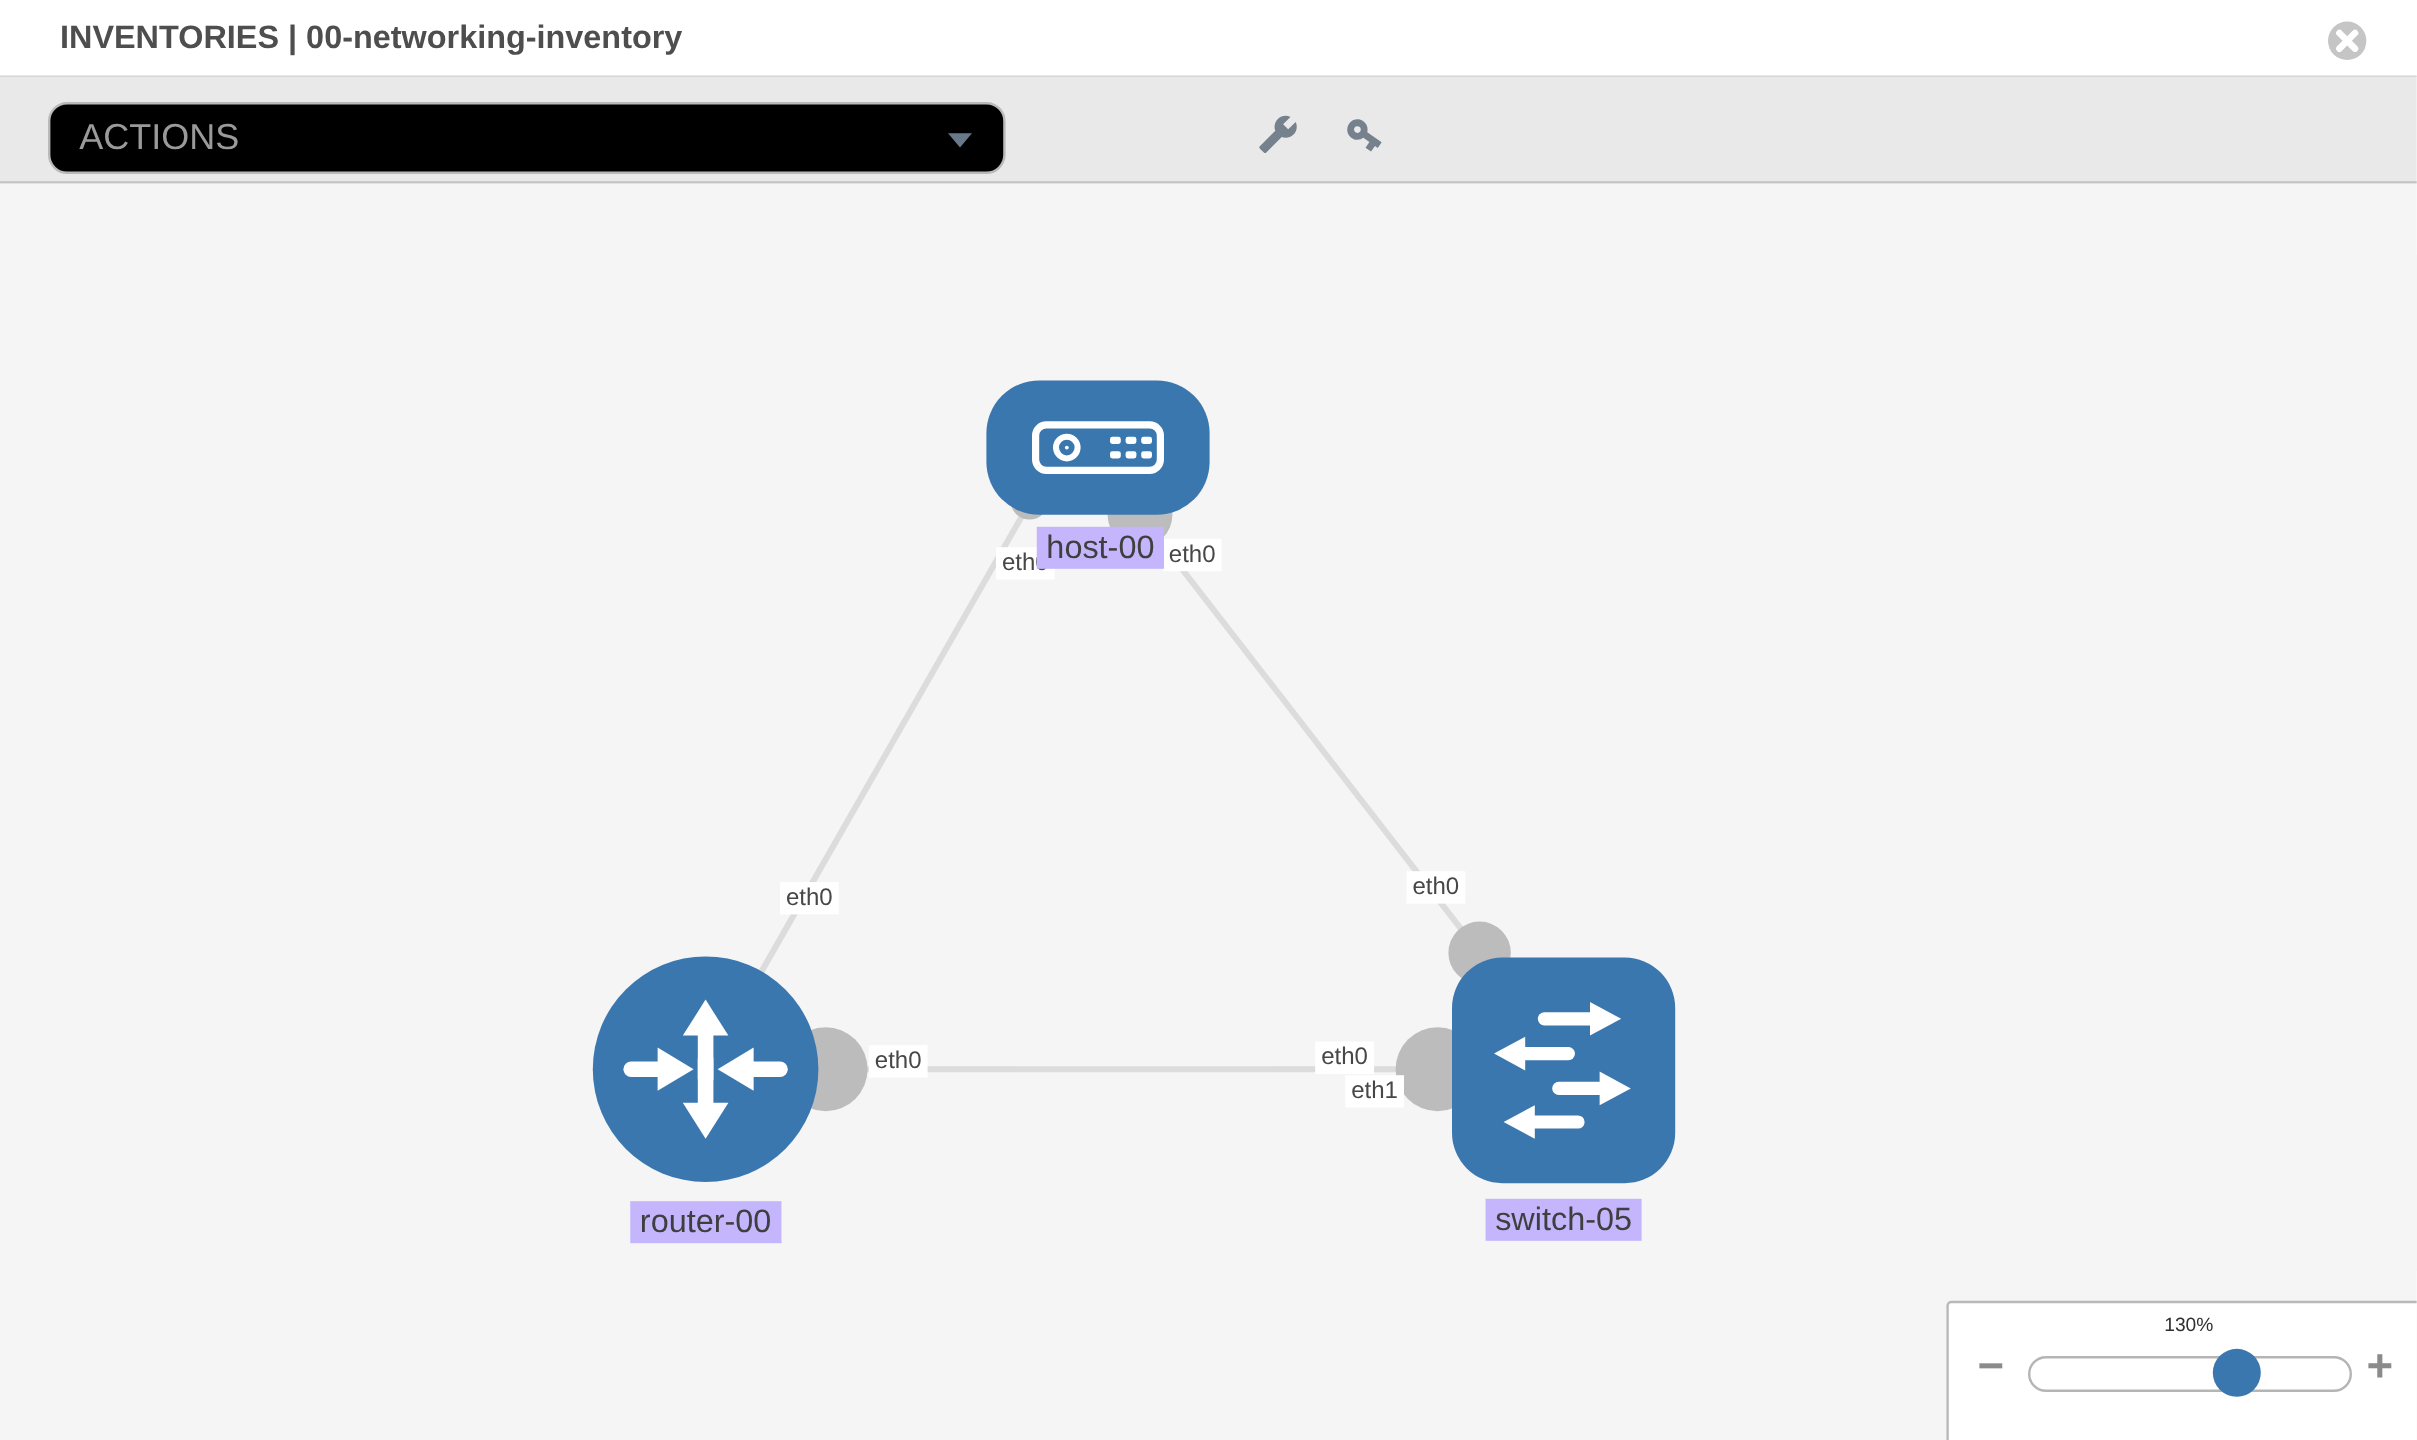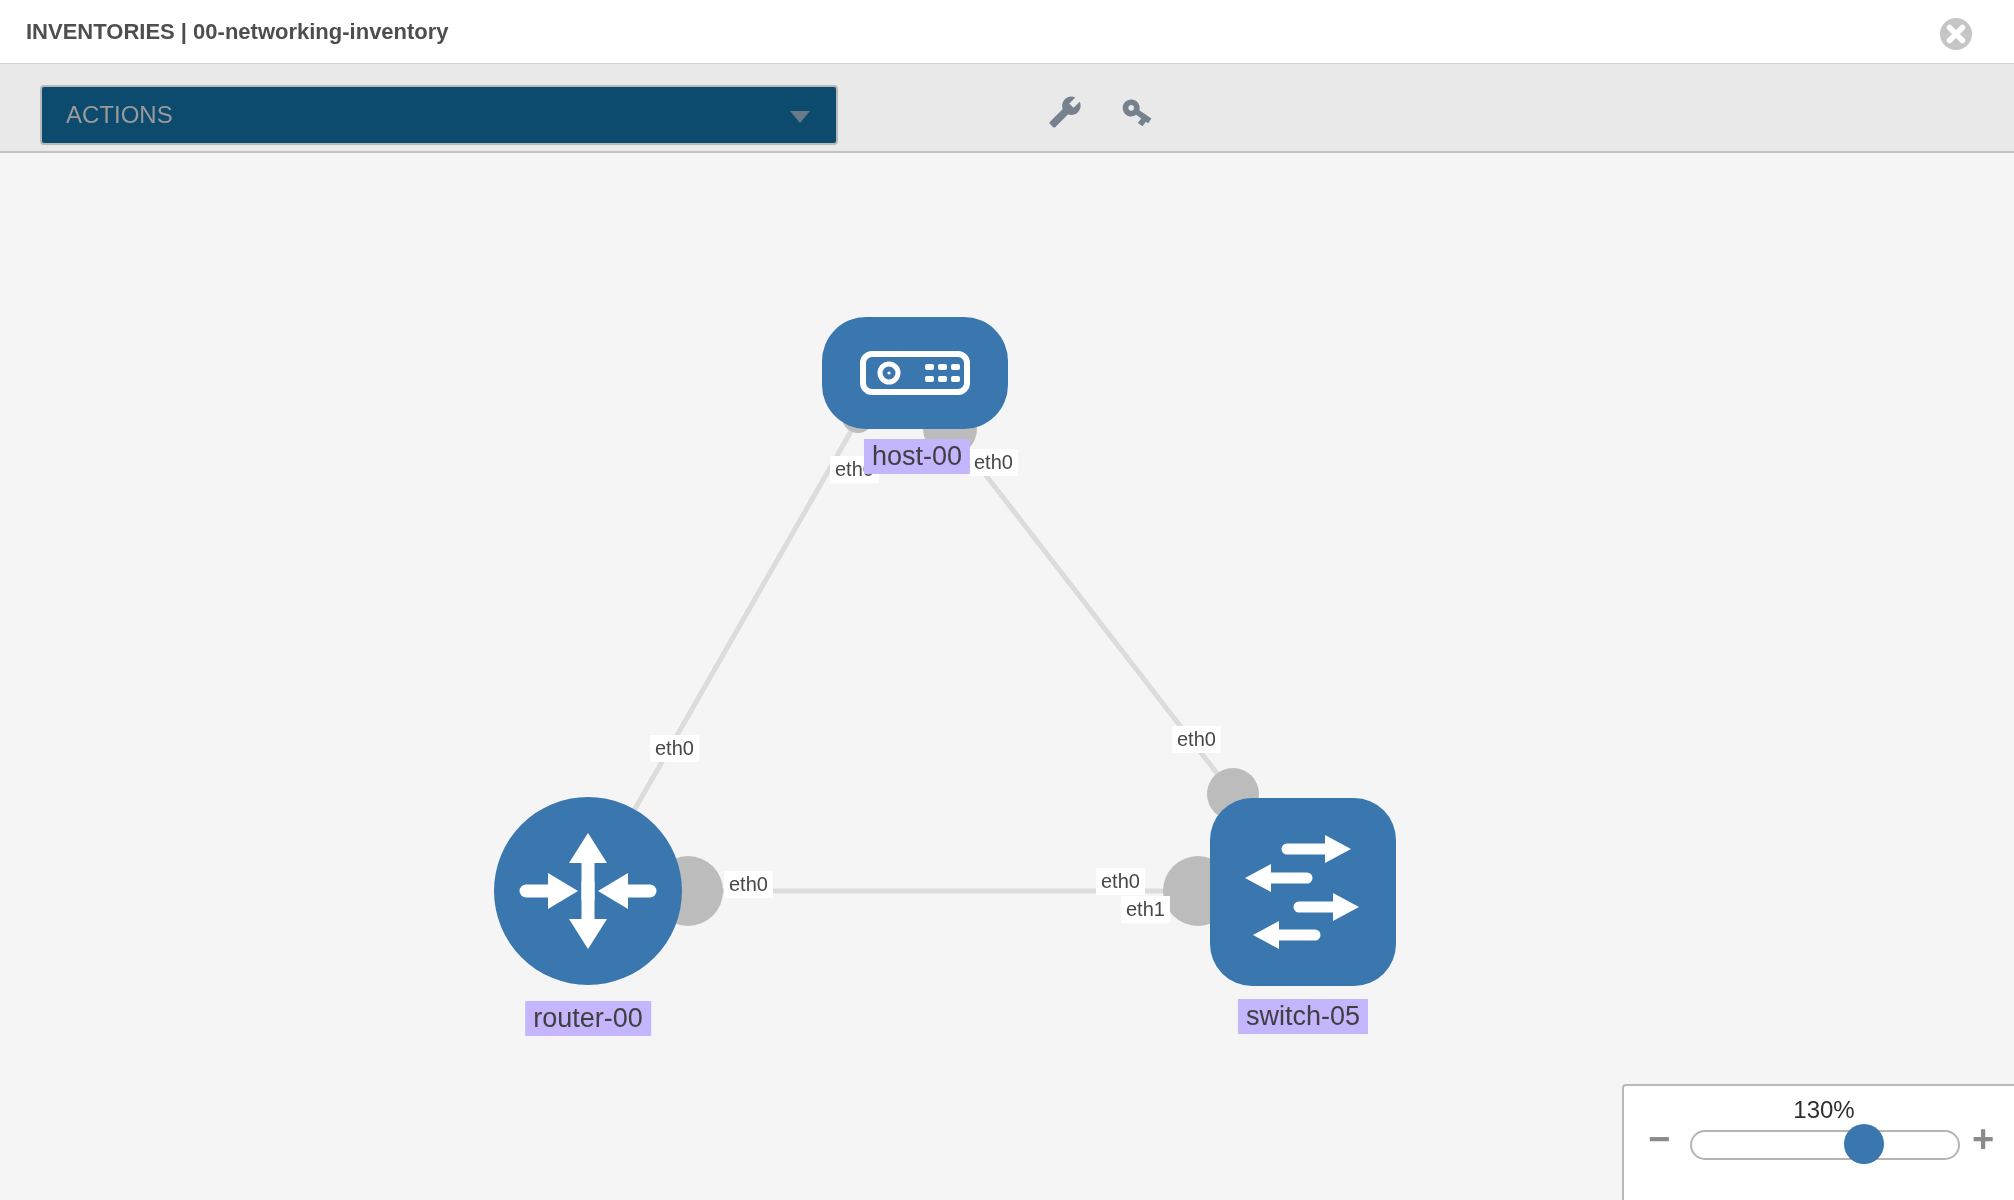--- a/index.html
+++ b/index.html
@@ -1,26 +1,26 @@
 <!DOCTYPE html>
 <html><head>
 <meta charset="utf-8">
 <style>
   html,body{margin:0;padding:0;width:2014px;height:1200px;overflow:hidden;
     font-family:"Liberation Sans",sans-serif;background:#fff;}
 
   
   .header{position:relative;height:63px;background:#fff;}
-  .title{position:absolute;left:26px;top:0;line-height:63px;font-size:22px;font-weight:700;color:#4e4e4e;}
+  .title{position:absolute;left:50px;top:0;line-height:63px;font-size:27px;font-weight:700;color:#4e4e4e;}
   .close-btn{position:absolute;right:40px;top:16px;width:36px;height:36px;border:none;background:transparent;padding:0;cursor:pointer;}
 
   
   .toolbar{position:relative;height:87px;background:#e9e9e9;border-top:1px solid #d2d2d2;border-bottom:2px solid #c3c3c3;}
-  .select-box{position:absolute;top:21px;height:56px;background:#0c4a6e;border:2px solid #b9b9b9;border-radius:4px;
-    font-size:24px;color:#9a9a9a;line-height:56px;padding-left:24px;box-sizing:content-box;}
+  .select-box{position:absolute;top:21px;height:56px;background:#000000;border:2px solid #b9b9b9;border-radius:16px;
+    font-size:30px;color:#9a9a9a;line-height:56px;padding-left:24px;box-sizing:content-box;}
   .actions-box{left:40px;width:770px;}
   .search-box{left:1185px;width:766px;}
   .caret{position:absolute;right:26px;top:24px;width:0;height:0;
     border-left:10px solid transparent;border-right:10px solid transparent;border-top:12px solid #68798a;}
   .tools{position:absolute;left:1046px;top:30px;display:flex;gap:34px;}
   .tool-btn{width:38px;height:38px;border:none;background:transparent;padding:0;cursor:pointer;}
   .tool-btn svg{fill:#76818e;width:34px;height:34px;}
 
   
   .canvas{position:relative;height:1048px;background:#f5f5f5;overflow:hidden;}
@@ -37,21 +37,21 @@
   .if-e{left:724px;top:718px;}
   .if-f{left:1096px;top:715px;z-index:3;}
   .if-g{left:1121px;top:743px;z-index:4;}
   .lbl-host{left:917px;top:286px;}
   .lbl-router{left:588px;top:848px;}
   .lbl-switch{left:1303px;top:846px;}
 
   
   .zoom-panel{position:absolute;left:1622px;top:931px;width:520px;height:240px;background:#fff;
     border:2px solid #b9b9b9;border-radius:4px;z-index:5;}
-  .zoom-level{position:absolute;left:110px;top:10px;width:180px;text-align:center;font-size:24px;color:#2f2f2f;}
+  .zoom-level{position:absolute;left:110px;top:10px;width:180px;text-align:center;font-size:16px;color:#2f2f2f;}
   .zoom-minus,.zoom-plus{position:absolute;top:34px;border:none;background:transparent;
     font-size:38px;font-weight:700;color:#8b8b8b;cursor:pointer;padding:0;line-height:38px;}
   .zoom-minus{left:24px;}
   .zoom-plus{left:348px;}
   .zoom-track{position:absolute;left:66px;top:44px;width:266px;height:26px;background:#fff;
     border:2px solid #b5b5b5;border-radius:15px;cursor:pointer;}
   .zoom-thumb{position:absolute;left:152px;top:-8px;width:40px;height:40px;border-radius:50%;background:#3a77af;cursor:grab;}
 </style>
 </head>
 <body>

